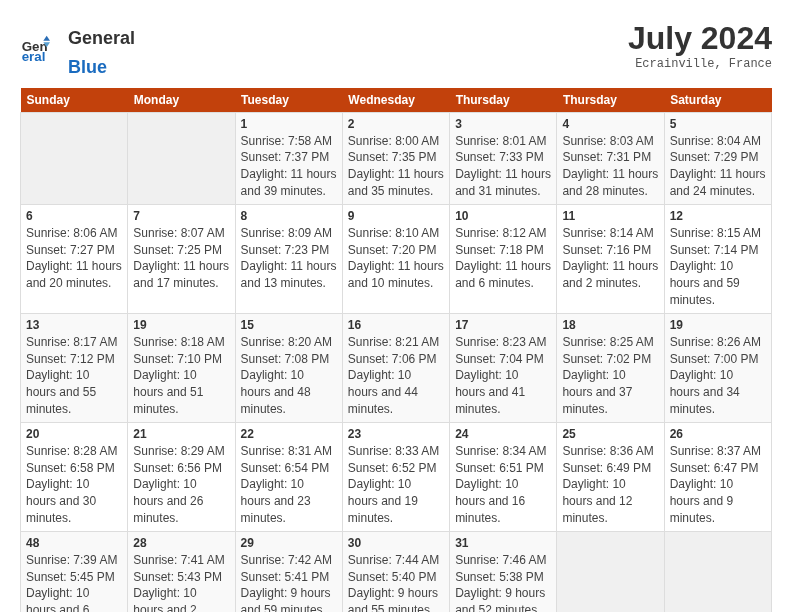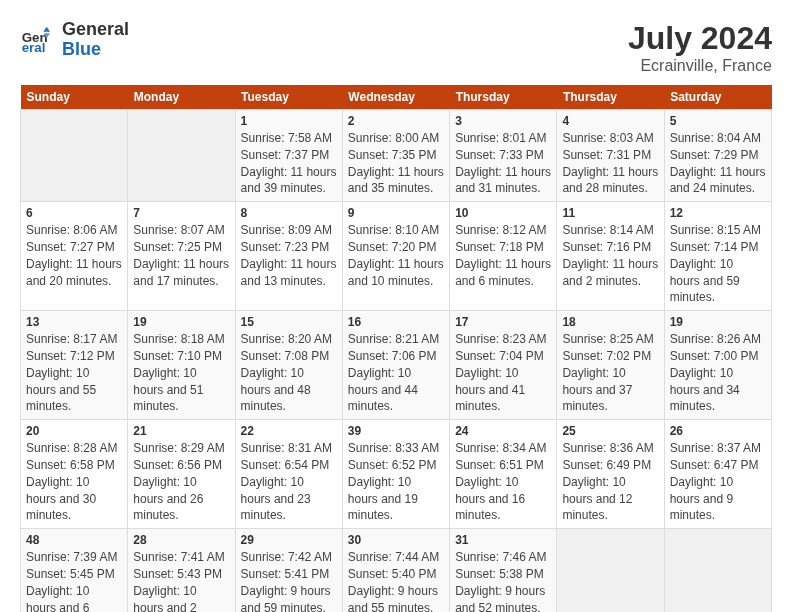--- a/index.html
+++ b/index.html
@@ -12,44 +12,46 @@
     }
     .header {
       display: flex;
       justify-content: space-between;
       align-items: flex-start;
       margin-bottom: 10px;
     }
     .logo {
       display: flex;
       align-items: center;
-      gap: 12px;
+      gap: 18px;
     }
     .logo-text {
       font-size: 18px;
       font-weight: bold;
       color: #333;
       line-height: 1.1;
+      margin-top: 9px;
     }
     .logo-blue { color: #1a6bbf; }
     .logo-icon {
       width: 30px;
       height: 30px;
     }
     .title-block {
       text-align: right;
     }
     .month-title {
       font-size: 32px;
       font-weight: bold;
       color: #333;
     }
     .location {
-      font-size: 16px;
+      font-size: 12px;
       color: #555;
+      font-family: Liberation Mono, monospace;
     }
     table {
       width: 100%;
       border-collapse: collapse;
       font-size: 11px;
     }
     thead tr th {
       background-color: #c2410c;
       color: white;
       padding: 5px 6px;
@@ -213,21 +215,21 @@
         </td>
         <td>
           <span class="day-num">21</span>
           <div class="day-info">Sunrise: 8:29 AM<br>Sunset: 6:56 PM<br>Daylight: 10 hours and 26 minutes.</div>
         </td>
         <td>
           <span class="day-num">22</span>
           <div class="day-info">Sunrise: 8:31 AM<br>Sunset: 6:54 PM<br>Daylight: 10 hours and 23 minutes.</div>
         </td>
         <td>
-          <span class="day-num">39</span>
+          <span class="day-num">23</span>
           <div class="day-info">Sunrise: 8:33 AM<br>Sunset: 6:52 PM<br>Daylight: 10 hours and 19 minutes.</div>
         </td>
         <td>
           <span class="day-num">24</span>
           <div class="day-info">Sunrise: 8:34 AM<br>Sunset: 6:51 PM<br>Daylight: 10 hours and 16 minutes.</div>
         </td>
         <td>
           <span class="day-num">25</span>
           <div class="day-info">Sunrise: 8:36 AM<br>Sunset: 6:49 PM<br>Daylight: 10 hours and 12 minutes.</div>
         </td>

